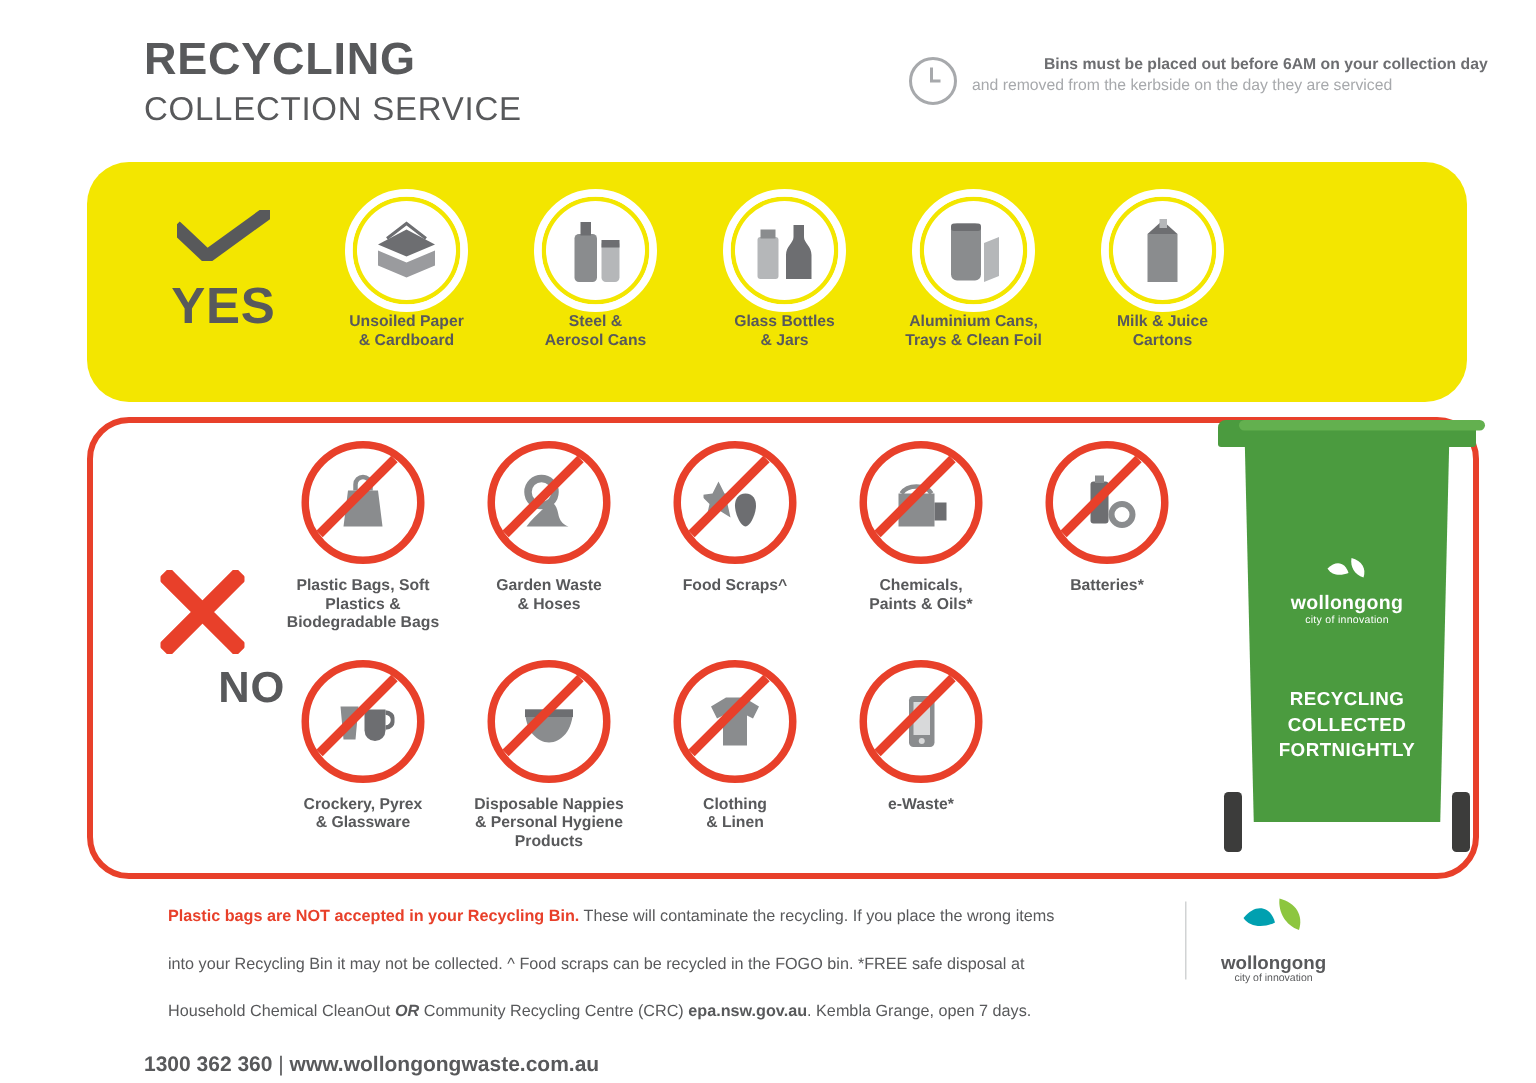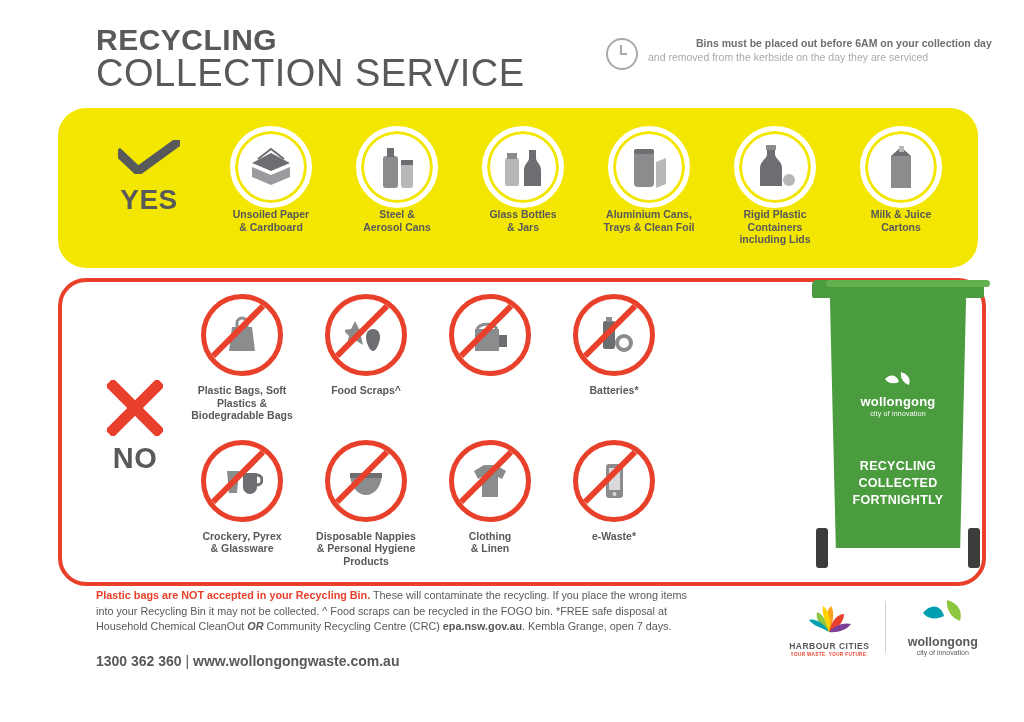--- a/index.html
+++ b/index.html
@@ -14,58 +14,58 @@
   .page{position:relative;width:1008px;height:722px;}
 
   
   .header{position:absolute;left:96px;top:24px;width:880px;height:72px;}
   .title-block{position:absolute;left:0;top:0;}
   .title-line1{
     font-size:30px;font-weight:bold;letter-spacing:.5px;color:#58595b;
     line-height:32px;
   }
   .title-line2{
-    font-size:38px;font-weight:normal;letter-spacing:.5px;color:#58595b;
+    font-size:22px;font-weight:normal;letter-spacing:.5px;color:#58595b;
     line-height:34px;
   }
   .clock-note{position:absolute;left:510px;top:12px;width:400px;display:flex;gap:10px;align-items:flex-start;}
   .clock-icon{flex:0 0 auto;width:28px;height:28px;border:2px solid #a7a9ac;border-radius:50%;position:relative;margin-top:2px;}
   .clock-icon:before{content:"";position:absolute;left:12px;top:5px;width:2px;height:9px;background:#a7a9ac;}
   .clock-icon:after{content:"";position:absolute;left:12px;top:13px;width:7px;height:2px;background:#a7a9ac;}
   .note-text{font-size:10.5px;line-height:14px;color:#a7a9ac;}
   .note-text b{color:#6d6e71;font-weight:bold;margin-left:48px;}
 
   
   .yes-band{
     position:absolute;left:58px;top:108px;width:920px;height:160px;
     background:#f3e600;border-radius:28px;
   }
   .yes-mark{position:absolute;left:36px;top:32px;width:110px;text-align:center;}
   .tick{width:62px;height:34px;margin:0 auto;}
-  .yes-label{font-size:28px;font-weight:bold;color:#58595b;letter-spacing:.5px;margin-top:6px;}
+  .yes-label{font-size:34px;font-weight:bold;color:#58595b;letter-spacing:.5px;margin-top:6px;}
 
   .yes-items{position:absolute;left:150px;top:18px;width:760px;display:flex;}
   .yes-item{width:126px;text-align:center;}
   .circle-y{
     width:72px;height:72px;border-radius:50%;background:#ffffff;border:5px solid #ffffff;
     margin:0 auto;display:flex;align-items:center;justify-content:center;
     box-shadow:0 0 0 3px #f3e600 inset;
   }
   .yes-caption{
     font-size:10.5px;font-weight:bold;color:#58595b;line-height:12.5px;
   }
 
   
   .no-box{
     position:absolute;left:58px;top:278px;width:920px;height:300px;
     border:4px solid #e8402a;border-radius:28px;
   }
   .no-mark{position:absolute;left:80px;top:380px;width:110px;text-align:center;}
   .cross{width:56px;height:56px;margin:0 auto;}
-  .no-label{font-size:29px;font-weight:bold;color:#58595b;letter-spacing:.5px;margin-top:2px;}
+  .no-label{font-size:29px;font-weight:bold;color:#58595b;letter-spacing:.5px;margin-top:2px;text-align:right;}
 
   .no-rows{position:absolute;left:180px;top:294px;width:620px;}
   .no-row{display:flex;}
   .no-item{width:124px;text-align:center;}
   .circle-n{
     width:72px;height:72px;border-radius:50%;border:5px solid #e8402a;background:#ffffff;
     margin:0 auto;position:relative;display:flex;align-items:center;justify-content:center;
   }
   .slash{
     position:absolute;left:-4px;top:-4px;width:72px;height:72px;
@@ -88,21 +88,21 @@
   }
   .bin-logo{position:absolute;left:48px;top:92px;width:96px;text-align:center;color:#ffffff;}
   .bin-logo-name{font-size:13px;font-weight:bold;letter-spacing:.2px;}
   .bin-logo-sub{font-size:7px;letter-spacing:.2px;margin-top:1px;}
   .wheel{position:absolute;width:12px;height:40px;background:#3c3c3b;border-radius:3px;top:250px;}
   .wheel.l{left:14px;}
   .wheel.r{left:166px;}
 
   
   .footer{position:absolute;left:96px;top:588px;width:680px;}
-  .footer p{margin:0;font-size:10.8px;line-height:15.5px;color:#58595b;}
+  .footer p{margin:16px;font-size:10.8px;line-height:15.5px;color:#58595b;}
   .footer .hl{color:#e8402a;font-weight:bold;}
   .phone{margin-top:18px;font-size:14px;font-weight:bold;color:#58595b;}
   .phone .sep{font-weight:normal;color:#58595b;}
 
   
   .logos{position:absolute;left:782px;top:592px;width:210px;height:70px;display:flex;align-items:center;}
   .logo-hc{width:96px;text-align:center;}
   .hc-fan{width:56px;height:36px;margin:0 auto;}
   .hc-name{font-size:8.5px;font-weight:bold;color:#58595b;letter-spacing:.5px;margin-top:3px;}
   .hc-sub{font-size:4.6px;font-weight:bold;color:#e8402a;letter-spacing:.4px;margin-top:1px;}
@@ -183,32 +183,20 @@
           <svg width="42" height="46" viewBox="0 0 42 46">
             <rect x="6" y="5" width="20" height="38" rx="4" fill="#8a8c8e"></rect>
             <rect x="6" y="5" width="20" height="5" rx="2" fill="#6d6e71"></rect>
             <path d="M28 18 l10 -4 v26 l-10 4 z" fill="#b5b7b9"></path>
           </svg>
         </div>
         <div class="yes-caption" style="white-space:pre-line">Aluminium Cans,
 Trays &amp; Clean Foil</div>
       </div>
 
-      <div class="yes-item">
-        <div class="circle-y">
-          <svg width="44" height="46" viewBox="0 0 44 46">
-            <path d="M14 4 h8 v6 c0 5 7 7 7 14 v18 h-22 V24 c0-7 7-9 7-14 z" fill="#6d6e71"></path>
-            <rect x="13" y="1" width="10" height="5" fill="#8a8c8e"></rect>
-            <circle cx="36" cy="36" r="6" fill="#b5b7b9"></circle>
-          </svg>
-        </div>
-        <div class="yes-caption" style="white-space:pre-line">Rigid Plastic
-Containers
-including Lids</div>
-      </div>
 
       <div class="yes-item">
         <div class="circle-y">
           <svg width="40" height="46" viewBox="0 0 40 46">
             <path d="M10 12 h20 v32 h-20 z" fill="#8a8c8e"></path>
             <path d="M10 12 l10 -9 l10 9 z" fill="#6d6e71"></path>
             <rect x="18" y="2" width="5" height="6" fill="#b5b7b9"></rect>
           </svg>
         </div>
         <div class="yes-caption" style="white-space:pre-line">Milk &amp; Juice
@@ -239,20 +227,33 @@
           </svg>
           <svg class="slash" viewBox="0 0 72 72">
             <path d="M11 61 L61 11" stroke="#e8402a" stroke-width="6" fill="none"></path>
           </svg>
         </div>
         <div class="no-caption" style="white-space:pre-line">Plastic Bags, Soft
 Plastics &amp;
 Biodegradable Bags</div>
       </div>
 
+      <div class="no-item">
+        <div class="circle-n">
+          <svg width="42" height="40" viewBox="0 0 42 40">
+            <circle cx="16" cy="13" r="9" fill="none" stroke="#8a8c8e" stroke-width="5"></circle>
+            <path d="M22 19 C30 24 24 32 34 36 L6 36 C10 30 16 26 22 19 z" fill="#8a8c8e"></path>
+          </svg>
+          <svg class="slash" viewBox="0 0 72 72">
+            <path d="M11 61 L61 11" stroke="#e8402a" stroke-width="6" fill="none"></path>
+          </svg>
+        </div>
+        <div class="no-caption" style="white-space:pre-line">Garden Waste
+&amp; Hoses</div>
+      </div>
 
       <div class="no-item">
         <div class="circle-n">
           <svg width="42" height="40" viewBox="0 0 42 40">
             <path d="M10 6 l4 8 l8 1 l-6 6 l2 9 l-8-5 l-8 5 l2-9 l-6-6 l8-1 z" fill="#8a8c8e"></path>
             <path d="M28 14 c5 0 7 4 7 8 c0 6-4 14-7 14 s-7-8-7-14 c0-4 2-8 7-8 z" fill="#6d6e71"></path>
           </svg>
           <svg class="slash" viewBox="0 0 72 72">
             <path d="M11 61 L61 11" stroke="#e8402a" stroke-width="6" fill="none"></path>
           </svg>
@@ -264,20 +265,22 @@
         <div class="circle-n">
           <svg width="42" height="40" viewBox="0 0 42 40">
             <rect x="6" y="14" width="24" height="22" fill="#8a8c8e"></rect>
             <path d="M8 14 a11 8 0 0 1 20 0" fill="none" stroke="#8a8c8e" stroke-width="3"></path>
             <path d="M30 20 h8 v12 h-8 z" fill="#6d6e71"></path>
           </svg>
           <svg class="slash" viewBox="0 0 72 72">
             <path d="M11 61 L61 11" stroke="#e8402a" stroke-width="6" fill="none"></path>
           </svg>
         </div>
+        <div class="no-caption" style="white-space:pre-line">Chemicals,
+Paints &amp; Oils*</div>
       </div>
 
       <div class="no-item">
         <div class="circle-n">
           <svg width="42" height="40" viewBox="0 0 42 40">
             <rect x="10" y="6" width="12" height="28" rx="2" fill="#6d6e71"></rect>
             <rect x="13" y="2" width="6" height="5" fill="#8a8c8e"></rect>
             <circle cx="31" cy="28" r="7" fill="none" stroke="#8a8c8e" stroke-width="4"></circle>
           </svg>
           <svg class="slash" viewBox="0 0 72 72">
@@ -379,32 +382,20 @@
     <p>into your Recycling Bin it may not be collected. ^ Food scraps can be recycled in the FOGO bin. *FREE safe disposal at</p>
     <p>
       <span>Household Chemical CleanOut </span><i><b>OR</b></i><span> Community Recycling Centre (CRC) </span><b>epa.nsw.gov.au</b><span>. Kembla Grange, open 7 days.</span>
     </p>
     <div class="phone">
       <span>1300 362 360</span><span class="sep"> | </span><span>www.wollongongwaste.com.au</span>
     </div>
   </div>
 
   <div class="logos">
-    <div class="logo-hc">
-      <svg class="hc-fan" viewBox="0 0 56 36">
-        <path d="M28 34 C20 28 14 22 16 14 C22 16 26 24 28 34 z" fill="#8dc63f"></path>
-        <path d="M28 34 C24 24 24 14 30 8 C34 14 32 26 28 34 z" fill="#f9a11b"></path>
-        <path d="M28 34 C30 24 36 16 43 16 C43 24 36 31 28 34 z" fill="#e8402a"></path>
-        <path d="M28 34 C22 30 12 28 8 22 C14 20 24 26 28 34 z" fill="#00a0b0"></path>
-        <path d="M28 34 C33 27 44 24 50 26 C46 32 36 35 28 34 z" fill="#7c3f98"></path>
-        <path d="M28 34 C26 26 20 16 22 8 C28 12 31 24 28 34 z" fill="#ffd200"></path>
-      </svg>
-      <div class="hc-name">HARBOUR CITIES</div>
-      <div class="hc-sub">YOUR WASTE. YOUR FUTURE.</div>
-    </div>
     <div class="divider"></div>
     <div class="logo-wg">
       <svg class="wg-mark" viewBox="0 0 44 30">
         <path d="M2 14 C10 4 20 6 23 17 C15 21 6 20 2 14 z" fill="#00a0b0"></path>
         <path d="M26 1 C37 4 42 12 39 22 C30 19 25 10 26 1 z" fill="#8dc63f"></path>
       </svg>
       <div class="wg-name">wollongong</div>
       <div class="wg-sub">city of innovation</div>
     </div>
   </div>

